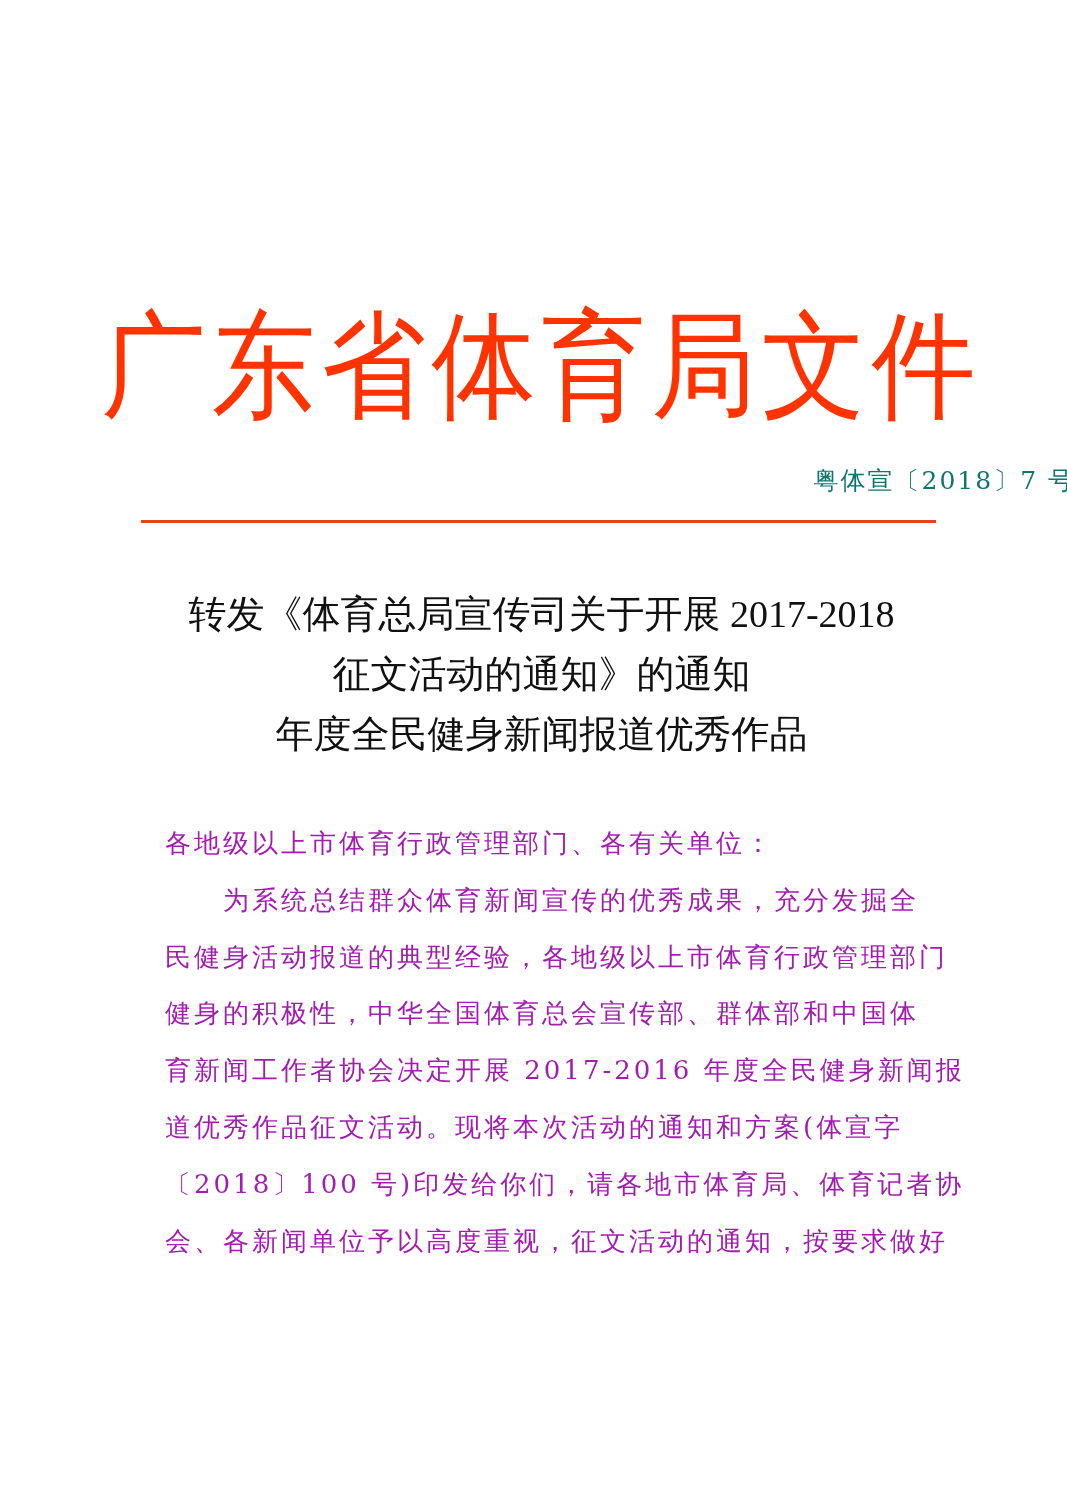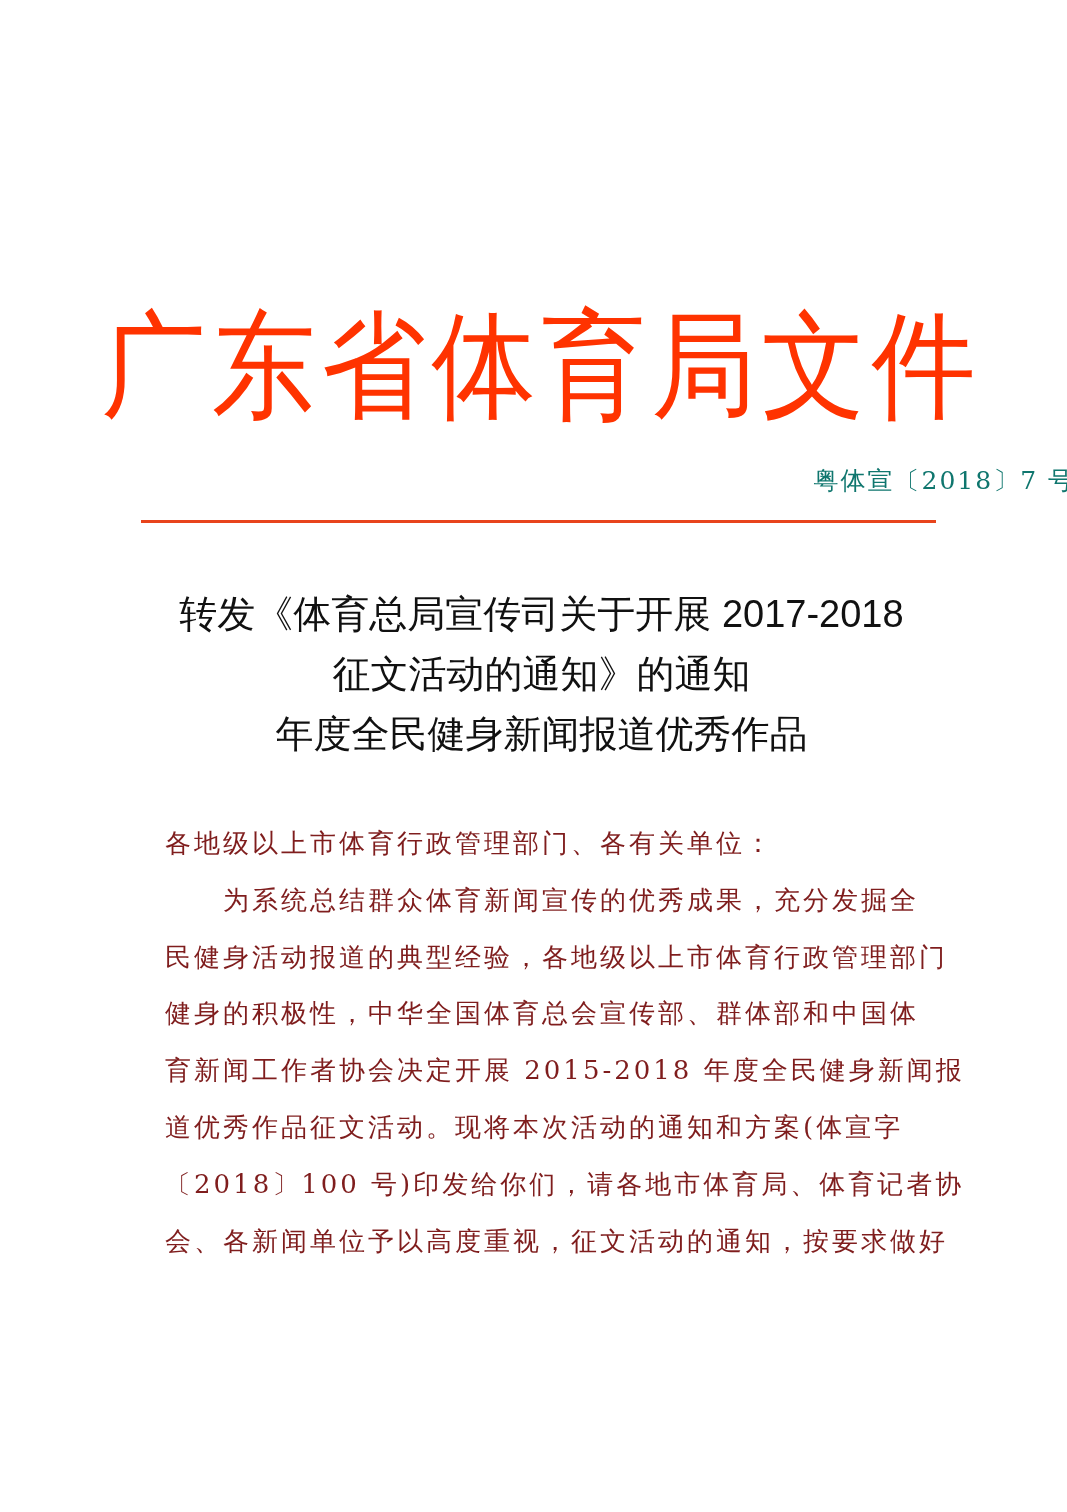--- a/index.html
+++ b/index.html
@@ -54,31 +54,31 @@
       height: 3px;
       background: #e8441c;
     }
     .title {
       position: absolute;
       left: 120px;
       top: 584px;
       width: 827px;
       text-align: center;
       color: #111111;
-      font-family: Liberation Sans, sans-serif;
+      font-family: Liberation Serif, serif;
       font-size: 38px;
       line-height: 60px;
     }
     .title div { white-space: nowrap; }
     .body {
       position: absolute;
       left: 157px;
       top: 815px;
       width: 752px;
-      color: #7f1d1d;
+      color: #a21caf;
       font-family: "DejaVu Serif", serif;
       font-size: 26px;
       line-height: 56.8px;
       letter-spacing: 3px;
     }
     .body .line {
       white-space: nowrap;
       height: 56.8px;
     }
     .body .indent { padding-left: 58px; }
@@ -98,19 +98,19 @@
     <div>转发《体育总局宣传司关于开展 2017-2018</div>
     <div>征文活动的通知》的通知</div>
     <div>年度全民健身新闻报道优秀作品</div>
   </div>
 
   <div class="body">
     <div class="line">各地级以上市体育行政管理部门、各有关单位：</div>
     <div class="line indent">为系统总结群众体育新闻宣传的优秀成果，充分发掘全</div>
     <div class="line">民健身活动报道的典型经验，各地级以上市体育行政管理部门</div>
     <div class="line">健身的积极性，中华全国体育总会宣传部、群体部和中国体</div>
-    <div class="line">育新闻工作者协会决定开展 2015-2018 年度全民健身新闻报</div>
+    <div class="line">育新闻工作者协会决定开展 2017-2016 年度全民健身新闻报</div>
     <div class="line">道优秀作品征文活动。现将本次活动的通知和方案(体宣字</div>
     <div class="line">〔2018〕100 号)印发给你们，请各地市体育局、体育记者协</div>
     <div class="line">会、各新闻单位予以高度重视，征文活动的通知，按要求做好</div>
   </div>
 
 </div>
 
 </body></html>

